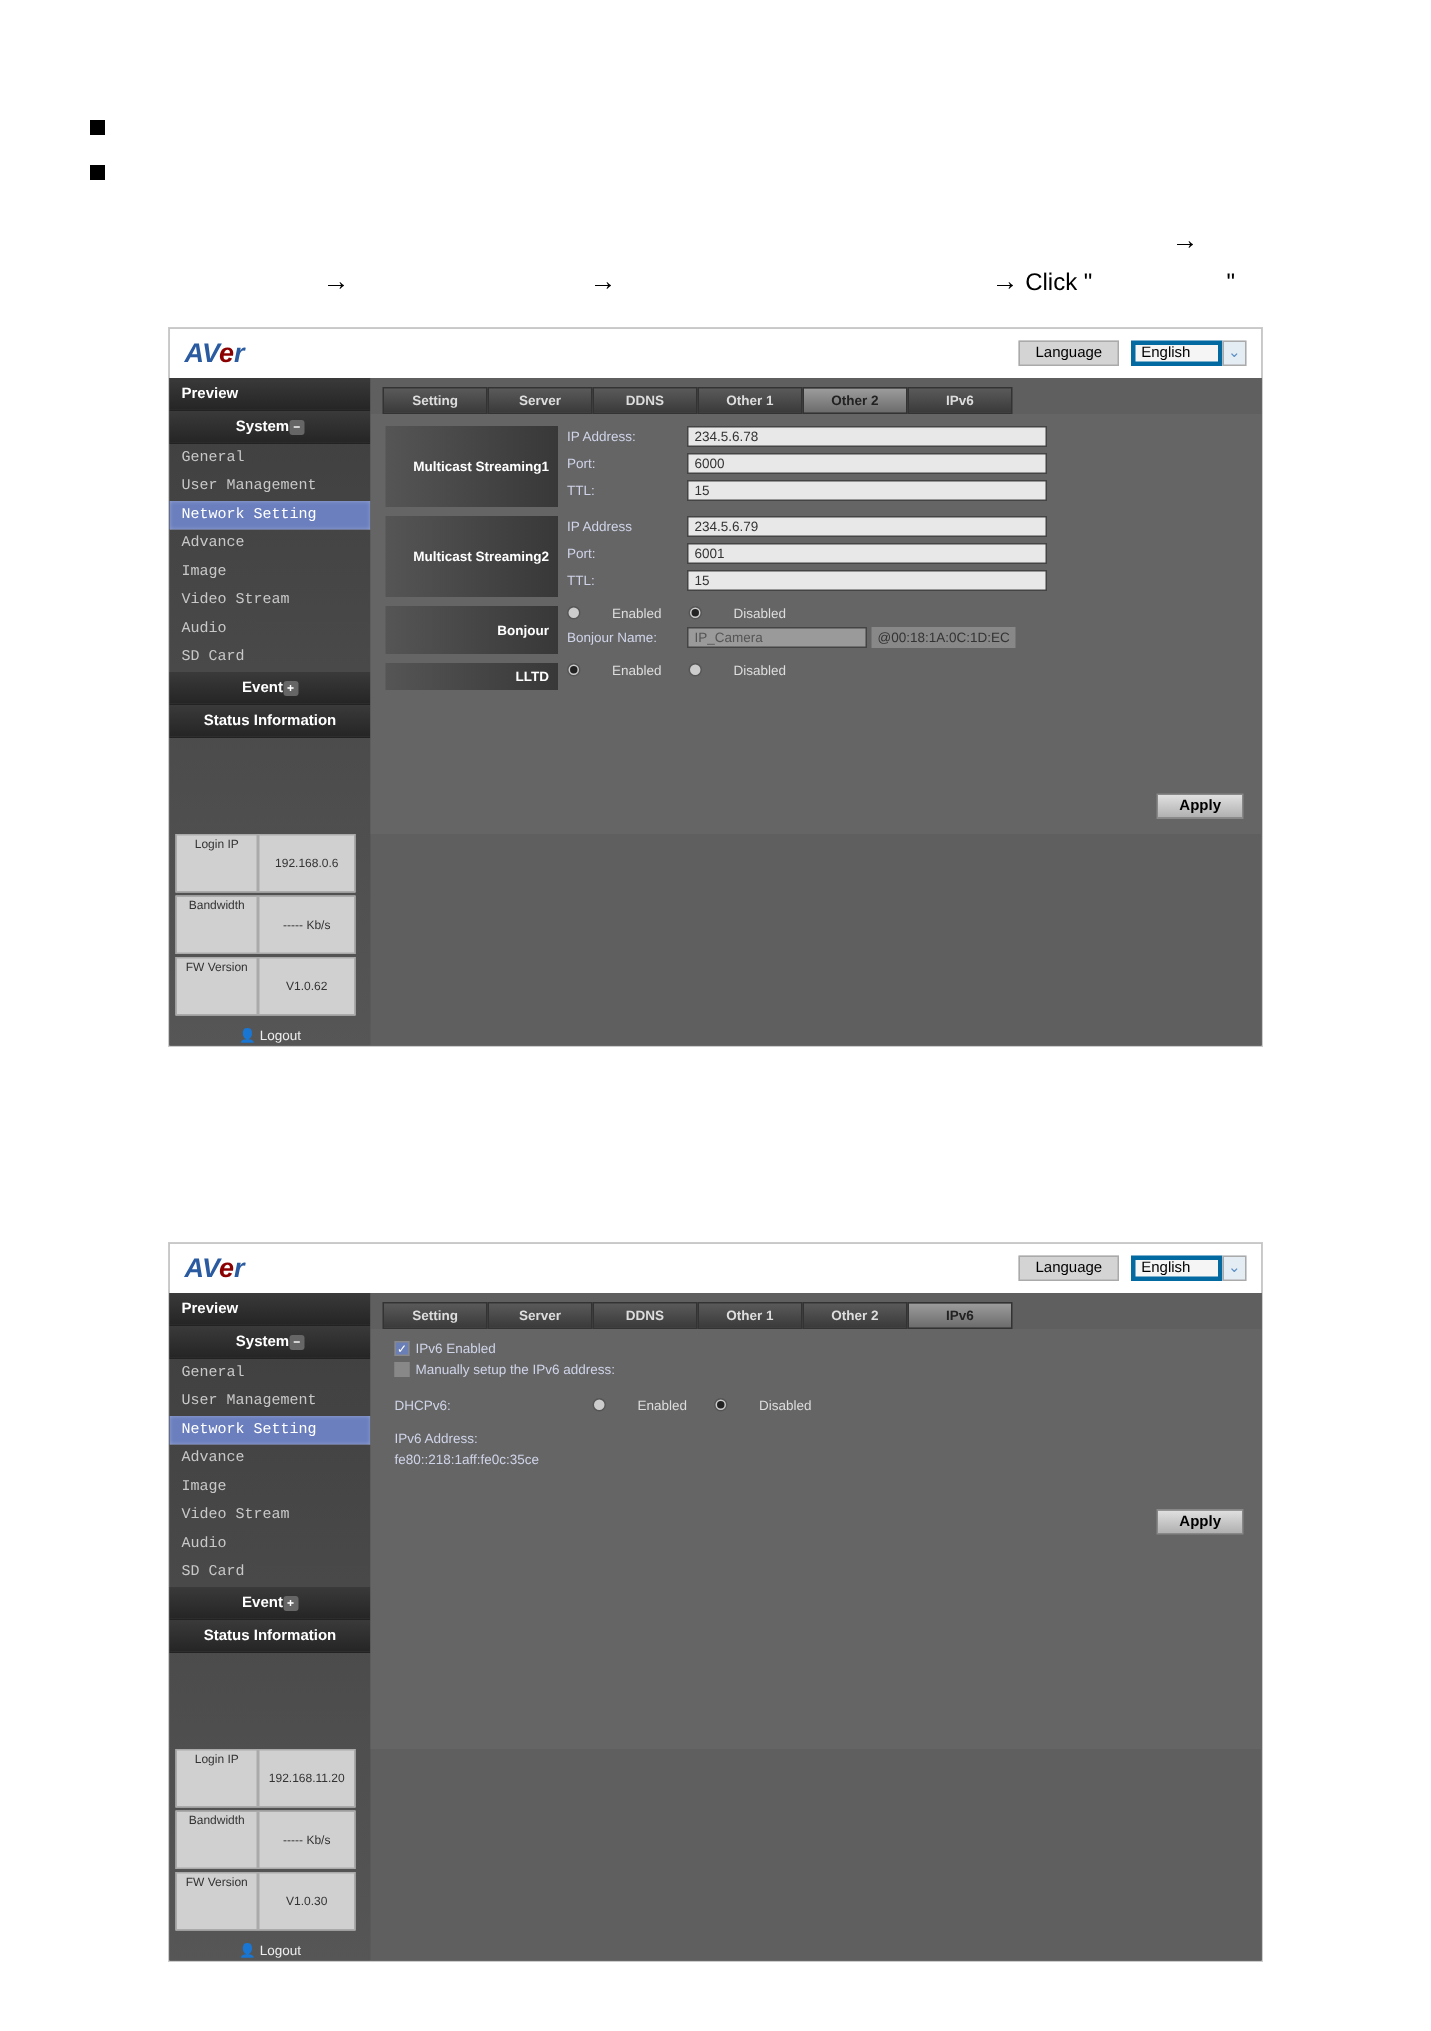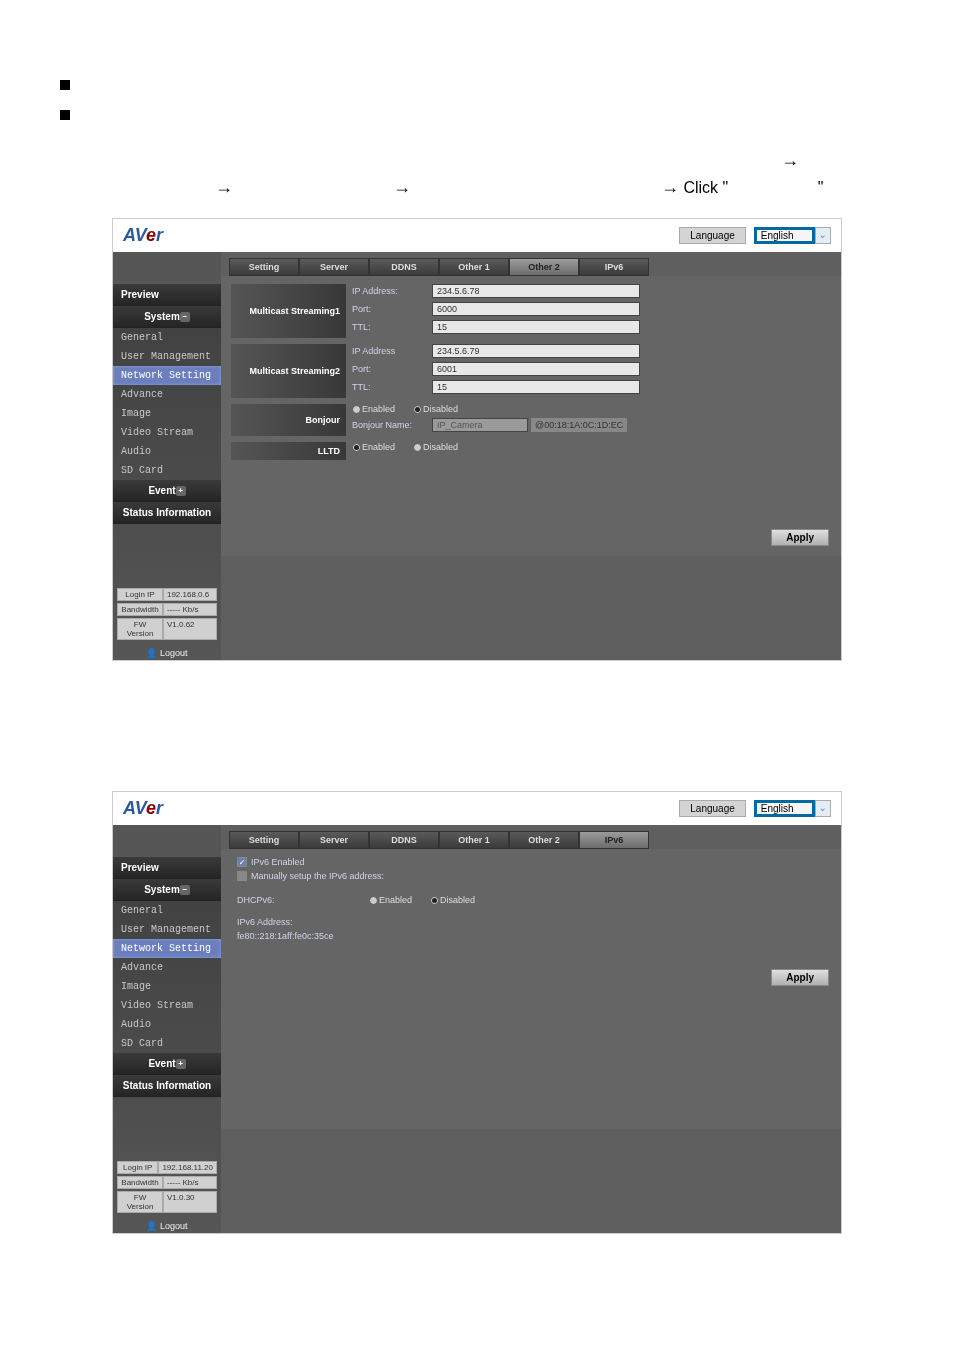--- a/index.html
+++ b/index.html
@@ -16,49 +16,49 @@
     .logo-a { color: #2a5aa0; }
     .logo-v { color: #2a5aa0; }
     .logo-e { color: #8b0000; }
     .logo-r { color: #2a5aa0; }
     .lang-area { display: flex; align-items: center; gap: 8px; font-size: 10px; }
     .lang-btn { background: #d4d4d4; border: 1px solid #aaa; padding: 2px 10px; font-size: 10px; cursor: pointer; }
     .lang-select { font-size: 10px; padding: 0 18px 0 4px; border: 3px solid #0369a1; background: #f5f5f5; }
     .dropdown-chev { color: #5a8fc4; font-size: 10px; background: #e4ecf4; padding: 1px 3px; border: 1px solid #aaa; }
     
     .main-layout { display: flex; background: #565656; }
-    .sidebar { width: 108px; background: linear-gradient(to bottom, #3f3f3f, #565656); color: #eee; font-size: 10px; margin-top: 32px; }
+    .sidebar { width: 134px; background: linear-gradient(to bottom, #3f3f3f, #565656); color: #eee; font-size: 10px; }
     .preview-header { background: linear-gradient(#3a3a3a, #252525); padding: 5px 8px; color: #fff; font-weight: bold; border-bottom: 1px solid #222; }
     .section-header { background: linear-gradient(#3a3a3a, #252525); padding: 5px 8px; color: #fff; font-weight: bold; border-bottom: 1px solid #222; display: flex; justify-content: center; align-items: center; }
     .collapse-icon { background: #666; color: #fff; font-size: 8px; width: 10px; height: 10px; display: inline-flex; justify-content: center; align-items: center; border-radius: 2px; }
     .nav-item { padding: 4px 8px; color: #c8c8c8; cursor: pointer; font-family: Liberation Mono, monospace; }
     .nav-item.active { background: #6b7fbf; color: #fff; box-shadow: inset 0 0 3px rgba(255,255,255,0.3); }
     .status-footer { padding: 4px 4px; }
     .status-row { display: flex; margin-bottom: 2px; }
     .status-label { background: #d0d0d0; color: #333; font-size: 8px; padding: 1px 3px; width: 55px; text-align: center; border: 1px solid #aaa; }
-    .status-val { background: #d0d0d0; color: #333; font-size: 8px; padding: 1px 3px; width: 65px; border: 1px solid #aaa; }
+    .status-val { background: #d0d0d0; color: #333; font-size: 8px; padding: 14px 3px; width: 65px; text-align: center; border: 1px solid #aaa; }
     .logout-row { text-align: center; font-size: 9px; color: #eee; padding: 2px 6px; }
     .user-icon { display: inline-block; }
     
     .content { flex: 1; background: #5f5f5f; padding: 0; }
     .tabs { display: flex; padding: 6px 8px 0 8px; gap: 0; background: #5f5f5f; }
     .tab { background: linear-gradient(#5a5a5a, #3a3a3a); color: #ddd; padding: 3px 0; font-size: 9px; min-width: 70px; text-align: center; border: 1px solid #333; cursor: pointer; font-weight: bold; }
     .tab.active { background: linear-gradient(#9c9c9c, #6c6c6c); color: #222; }
     .main-content { background: #656565; padding: 8px 10px 40px 10px; min-height: 280px; position: relative; }
     
     .form-section { display: flex; margin-bottom: 6px; }
     .section-label { width: 115px; background: linear-gradient(to right, #555, #383838); color: #fff; font-size: 9px; font-weight: bold; display: flex; align-items: center; justify-content: flex-end; padding: 4px 6px; min-height: 16px; }
     .section-fields { flex: 1; padding: 0 6px; }
     .field-row { display: flex; align-items: center; margin-bottom: 4px; font-size: 9px; color: #cfd4e8; }
     .field-label { width: 80px; }
-    .field-input { background: #e8e8e8; border: 1px solid #444; font-size: 9px; padding: 1px 4px; width: 208px; color: #333; }
+    .field-input { background: #e8e8e8; border: 1px solid #444; font-size: 9px; padding: 1px 4px; width: 240px; color: #333; }
     .field-input.readonly { background: #9a9a9a; color: #555; }
     
     .radio-row { display: flex; gap: 18px; align-items: center; font-size: 9px; color: #ddd; }
-    .radio-opt { display: inline-flex; align-items: flex-end; gap: 1px; }
+    .radio-opt { display: inline-flex; align-items: flex-start; gap: 21px; }
     .radio { width: 9px; height: 9px; border-radius: 50%; border: 1px solid #555; background: #ccc; display: inline-block; position: relative; }
     .radio.selected::after { content: ''; width: 5px; height: 5px; background: #222; border-radius: 50%; position: absolute; top: 1px; left: 1px; }
     
     .checkbox { width: 10px; height: 10px; border: 1px solid #888; background: #6a7fb5; display: inline-flex; justify-content: center; align-items: center; font-size: 8px; color: #fff; margin-right: 4px; }
     .checkbox.unchecked { background: #888; color: transparent; }
     
     .apply-btn { position: absolute; right: 12px; bottom: 10px; background: linear-gradient(#e0e0e0, #b0b0b0); border: 1px solid #888; font-size: 10px; padding: 2px 14px; font-weight: bold; cursor: pointer; }
     .bonjour-suffix { background: #888; color: #333; font-size: 9px; padding: 2px 4px; margin-left: 3px; }
     .ipv6-addr { font-size: 9px; color: #cfd4e8; }
   </style>
@@ -194,21 +194,21 @@
                   <span class="radio"></span>
                   <span>Enabled</span>
                 </span>
               <span class="radio-opt">
                   <span class="radio selected"></span>
                   <span>Disabled</span>
                 </span>
             </div>
             <div class="field-row">
               <span class="field-label">Bonjour Name:</span>
-              <input class="field-input readonly" style="width: 96px;" value="IP_Camera">
+              <input class="field-input readonly" style="width: 120px;" value="IP_Camera">
               <span class="bonjour-suffix">@00:18:1A:0C:1D:EC</span>
             </div>
           </div>
         </div>
 
         <div class="form-section">
           <div class="section-label">LLTD</div>
           <div class="section-fields">
             <div class="field-row radio-row">
               <span class="radio-opt">

